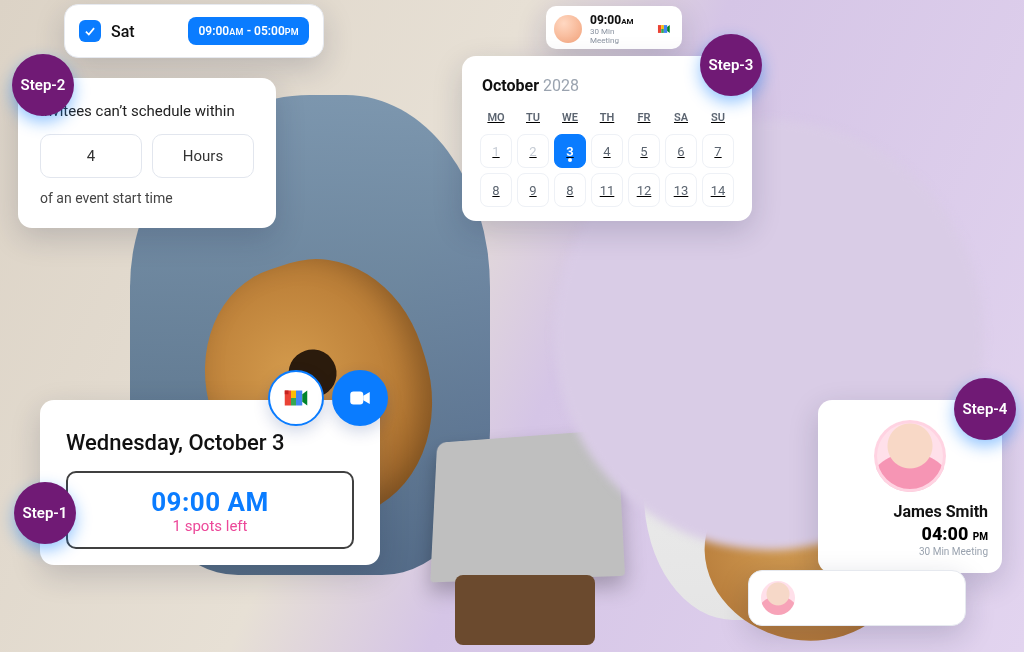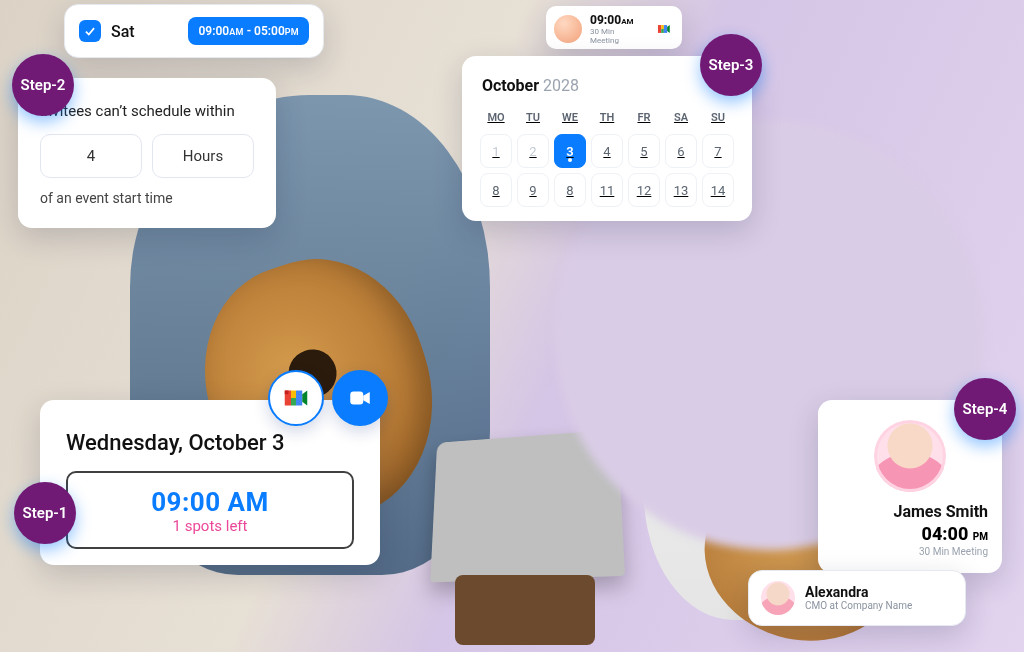--- a/index.html
+++ b/index.html
@@ -332,17 +332,13 @@
   <div class="person-avatar"></div>
   <div class="name">James Smith</div>
   <div class="time"><span>04:00</span> <small>PM</small></div>
   <div class="sub">30 Min Meeting</div>
 </div>
 
 <div class="step-badge" style="right:8px; top:378px;">Step-4</div>
 
 <div class="card contact-card">
   <span class="contact-avatar"></span>
-  <span>
-    <div class="n">Alexandra</div>
-    <div class="r">CMO at Company Name</div>
-  </span>
 </div>
 
 </body></html>

